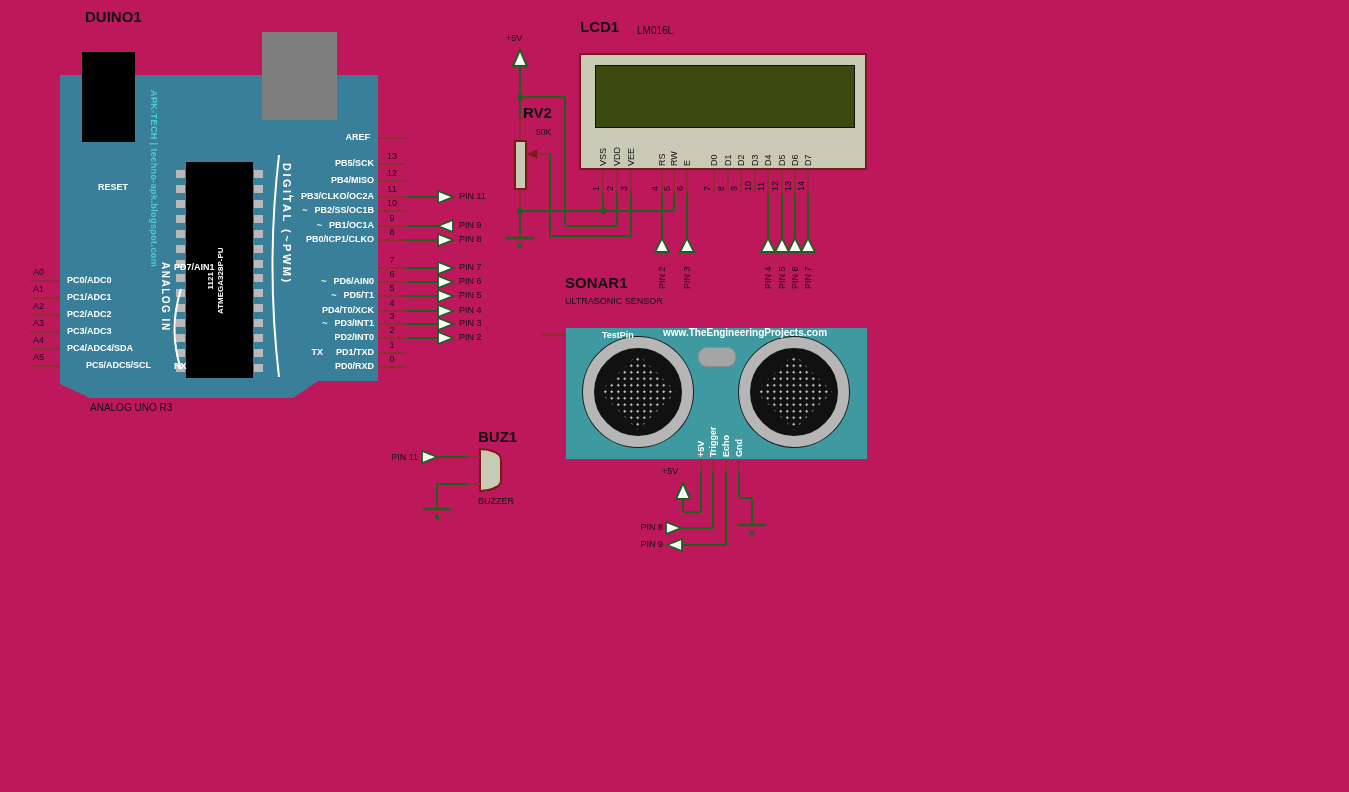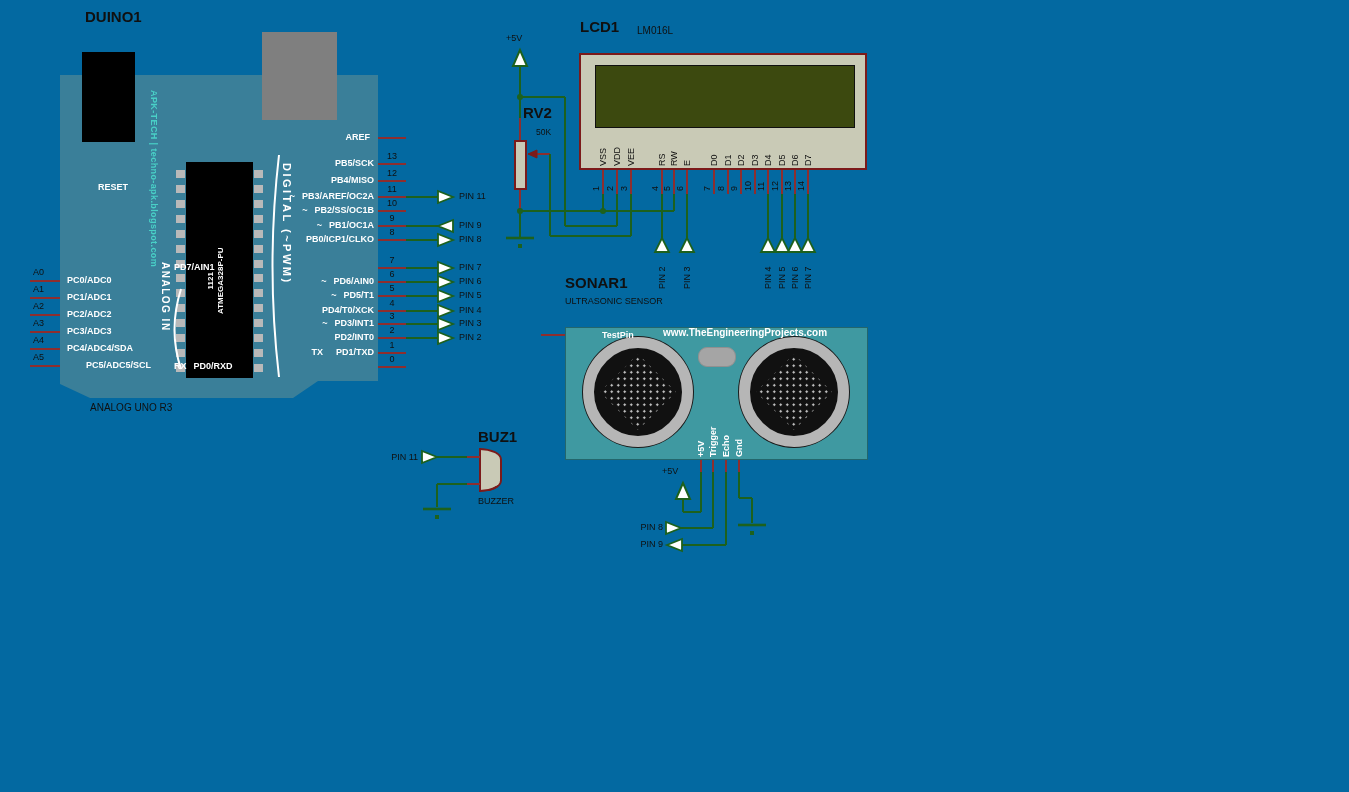--- a/index.html
+++ b/index.html
@@ -1,16 +1,16 @@
 <!DOCTYPE html>
 <html><head>
 <meta charset="utf-8">
 <style>
   html,body{margin:0;padding:0;background:#ffffff;}
-  #canvas{position:relative;width:1349px;height:792px;background:#0369a1;overflow:hidden;
+  #canvas{position:relative;width:1349px;height:792px;background:#be185d;overflow:hidden;
           font-family:"Liberation Sans","DejaVu Sans",sans-serif;}
   .abs{position:absolute;}
   .lbl{position:absolute;font-size:9px;color:#101010;white-space:nowrap;line-height:11px;}
   .ref{position:absolute;font-size:15px;font-weight:600;color:#101010;white-space:nowrap;}
   .sub{position:absolute;font-size:9px;color:#101010;white-space:nowrap;}
   .wlbl{color:#ffffff;font-weight:700;margin-left:31px;}
   .vbt{transform-origin:0 0;transform:rotate(-90deg);} 
   .vtd{transform-origin:0 0;transform:rotate(90deg);}  
   #wires{position:absolute;left:0;top:0;z-index:5;}
   .txt-layer{z-index:6;}
@@ -252,21 +252,21 @@
     <div class="lbl txt-layer" style="left: 174px; top: 158px; width: 200px; display: flex; justify-content: flex-end; gap: 7px; z-index: 7;">
       <span style="color: rgb(255, 255, 255); font-weight: 600;">PB5/SCK</span>
     </div>
     <div class="lbl txt-layer" style="left: 380px; top: 151px; width: 24px; text-align: center;">13</div>
     <div class="lbl txt-layer" style="left: 174px; top: 175px; width: 200px; display: flex; justify-content: flex-end; gap: 7px; z-index: 7;">
       <span style="color: rgb(255, 255, 255); font-weight: 600;">PB4/MISO</span>
     </div>
     <div class="lbl txt-layer" style="left: 380px; top: 168px; width: 24px; text-align: center;">12</div>
     <div class="lbl txt-layer" style="left: 174px; top: 191px; width: 200px; display: flex; justify-content: flex-end; gap: 7px; z-index: 7;">
       <span style="color: rgb(255, 255, 255); font-weight: 700;">~</span>
-      <span style="color: rgb(255, 255, 255); font-weight: 600;">PB3/AREF/OC2A</span>
+      <span style="color: rgb(255, 255, 255); font-weight: 600;">PB3/CLKO/OC2A</span>
     </div>
     <div class="lbl txt-layer" style="left: 380px; top: 184px; width: 24px; text-align: center;">11</div>
     <div class="lbl txt-layer" style="left: 459px; top: 191px;">PIN 11</div>
     <div class="lbl txt-layer" style="left: 174px; top: 205px; width: 200px; display: flex; justify-content: flex-end; gap: 7px; z-index: 7;">
       <span style="color: rgb(255, 255, 255); font-weight: 700;">~</span>
       <span style="color: rgb(255, 255, 255); font-weight: 600;">PB2/SS/OC1B</span>
     </div>
     <div class="lbl txt-layer" style="left: 380px; top: 198px; width: 24px; text-align: center;">10</div>
     <div class="lbl txt-layer" style="left: 174px; top: 220px; width: 200px; display: flex; justify-content: flex-end; gap: 7px; z-index: 7;">
       <span style="color: rgb(255, 255, 255); font-weight: 700;">~</span>
@@ -310,21 +310,21 @@
     <div class="lbl txt-layer" style="left: 174px; top: 332px; width: 200px; display: flex; justify-content: flex-end; gap: 7px; z-index: 7;">
       <span style="color: rgb(255, 255, 255); font-weight: 600;">PD2/INT0</span>
     </div>
     <div class="lbl txt-layer" style="left: 380px; top: 325px; width: 24px; text-align: center;">2</div>
     <div class="lbl txt-layer" style="left: 459px; top: 332px;">PIN 2</div>
     <div class="lbl txt-layer" style="left: 174px; top: 347px; width: 200px; display: flex; justify-content: flex-end; gap: 7px; z-index: 7;">
       <span style="color: rgb(255, 255, 255); font-weight: 700; margin-right: 6px;">TX</span>
       <span style="color: rgb(255, 255, 255); font-weight: 600;">PD1/TXD</span>
     </div>
     <div class="lbl txt-layer" style="left: 380px; top: 340px; width: 24px; text-align: center;">1</div>
-    <div class="lbl txt-layer" style="left: 174px; top: 361px; width: 200px; display: flex; justify-content: flex-start; gap: 1px; z-index: 7;">
+    <div class="lbl txt-layer" style="left: 174px; top: 361px; width: 200px; display: flex; justify-content: space-between; gap: 1px; z-index: 7;">
       <span style="color: rgb(255, 255, 255); font-weight: 700; margin-right: 6px;">RX</span>
       <span style="color: rgb(255, 255, 255); font-weight: 600;">PD0/RXD</span>
     </div>
     <div class="lbl txt-layer" style="left: 380px; top: 354px; width: 24px; text-align: center;">0</div>
     <div class="lbl txt-layer vbt" style="left: 597.5px; top: 166px;">VSS</div>
     <div class="lbl txt-layer vbt" style="left: 591px; top: 191px;">1</div>
     <div class="lbl txt-layer vbt" style="left: 611.5px; top: 166px;">VDD</div>
     <div class="lbl txt-layer vbt" style="left: 605px; top: 191px;">2</div>
     <div class="lbl txt-layer vbt" style="left: 625.5px; top: 166px;">VEE</div>
     <div class="lbl txt-layer vbt" style="left: 619px; top: 191px;">3</div>

